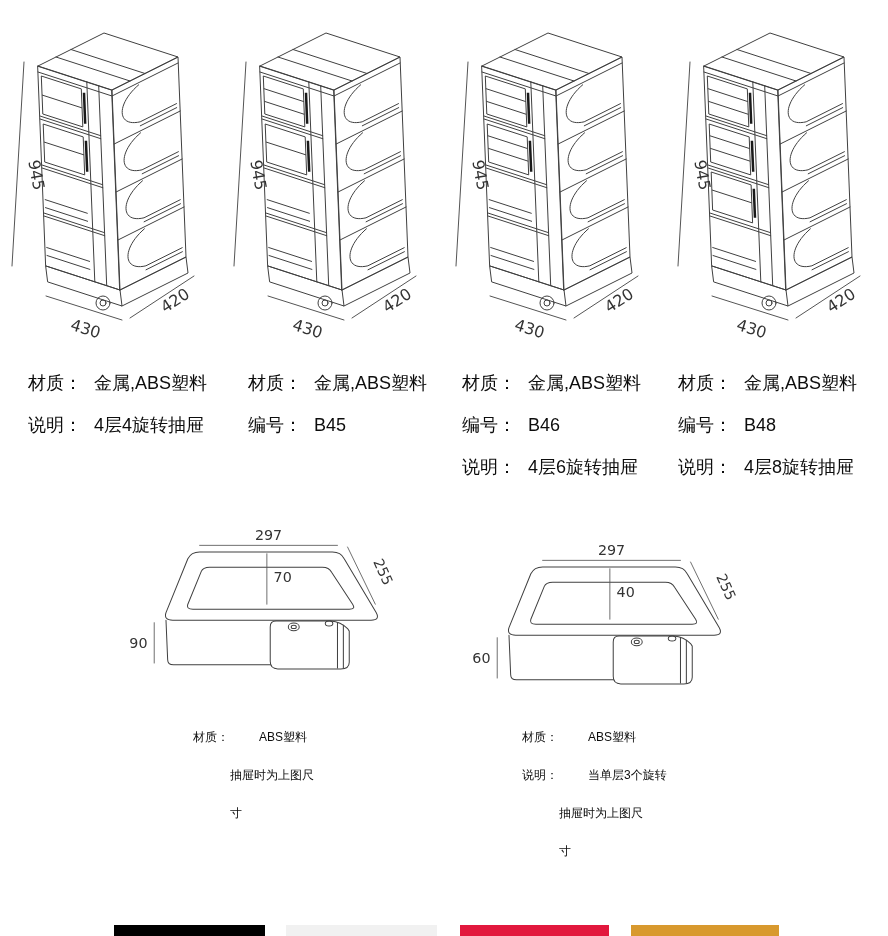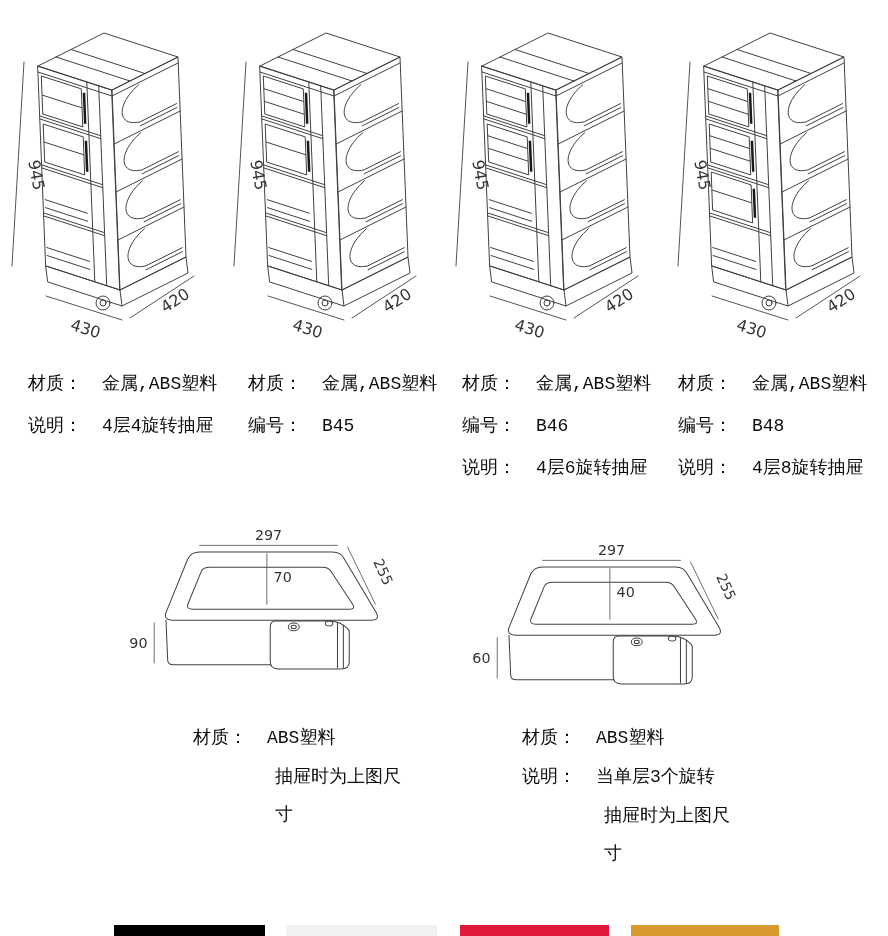--- a/index.html
+++ b/index.html
@@ -3,23 +3,23 @@
 <meta charset="utf-8">
 <style>
   html,body{margin:0;padding:0;background:#ffffff;}
   .page{position:relative;width:888px;height:936px;background:#ffffff;overflow:hidden;
         font-family:"Liberation Sans","DejaVu Sans",sans-serif;color:#111;}
   .cart{position:absolute;top:4px;width:222px;height:345px;}
   svg text{font-family:"DejaVu Sans","Liberation Sans",sans-serif;fill:#333;}
   .spec{position:absolute;top:362px;width:215px;font-size:18px;line-height:42px;color:#0d0d0d;white-space:nowrap;}
   .srow{height:42px;}
   .lab{display:inline-block;min-width:58px;}
-  .val{margin-left:16px;font-family:Liberation Mono, monospace;}
-  .spec2{position:absolute;font-size:18px;line-height:38px;color:#0d0d0d;white-space:nowrap;}
-  .spec2 .ind{margin-left:82px;}
+  .val{margin-left:8px;}
+  .spec2{position:absolute;font-size:12px;line-height:38px;color:#0d0d0d;white-space:nowrap;}
+  .spec2 .ind{margin-left:37px;}
   .tray{position:absolute;width:269px;height:160px;}
   .swatch{position:absolute;top:925px;height:11px;}
 </style>
 </head>
 <body>
 
 <div class="page">
 
   <svg width="0" height="0" style="position:absolute" aria-hidden="true">
     <defs>

